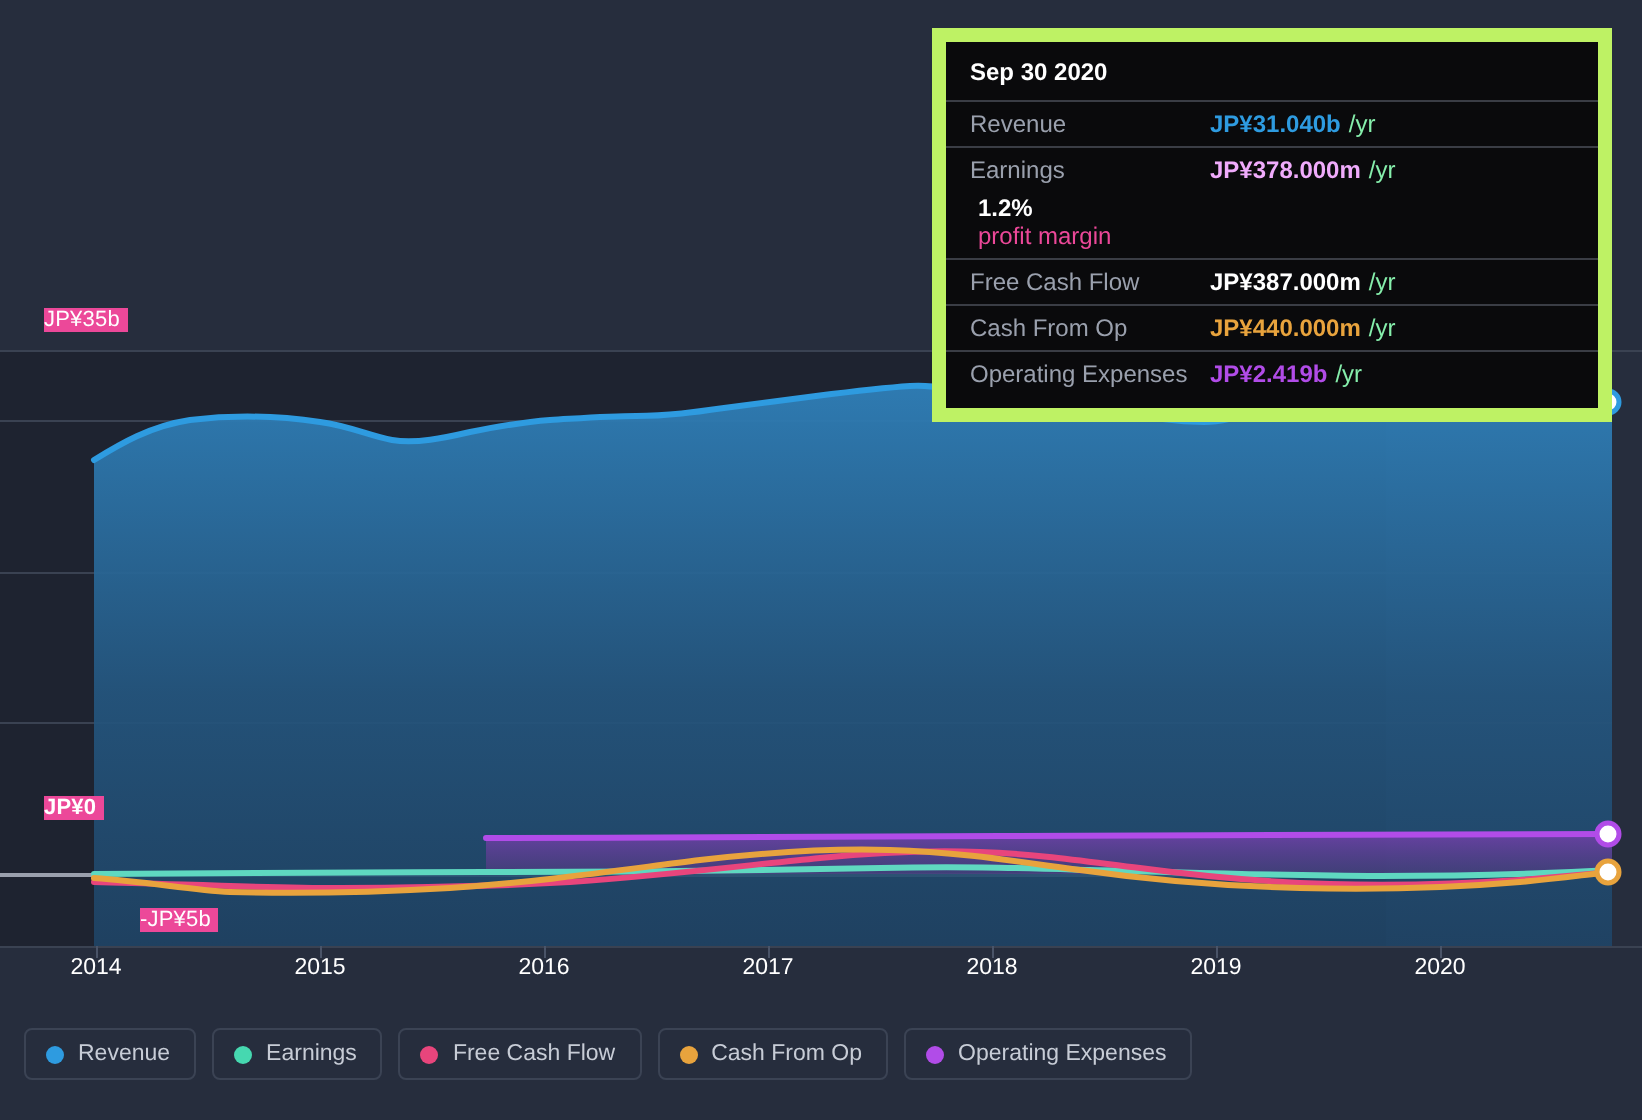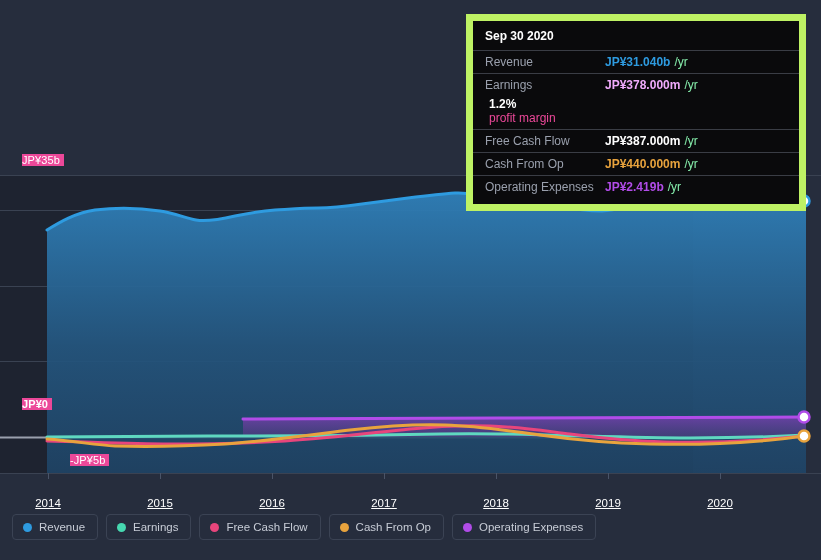--- a/index.html
+++ b/index.html
@@ -34,26 +34,25 @@
     background: #ec4899;
     padding-right: 4px;
     z-index: 6;
   }
   #y-top   { left: 22px; top: 154px; }
   #y-zero  { left: 22px; top: 398px; font-weight: bold; }
   #y-neg   { left: 22px; top: 454px; margin-left: 48px; }
 
   .x-label {
     position: absolute;
-    top: 497px;
+    top: 478px;
     color: #ffffff;
     font-size: 11.5px;
     transform: translateX(-50%);
     white-space: nowrap;
-    text-decoration: underline;
   }
 
   
   #tooltip {
     position: absolute;
     left: 466px; top: 14px;
     width: 340px;
     background: #0a0a0c;
     border: 7px solid #bef264;
     padding: 8px 0 6px 0;

